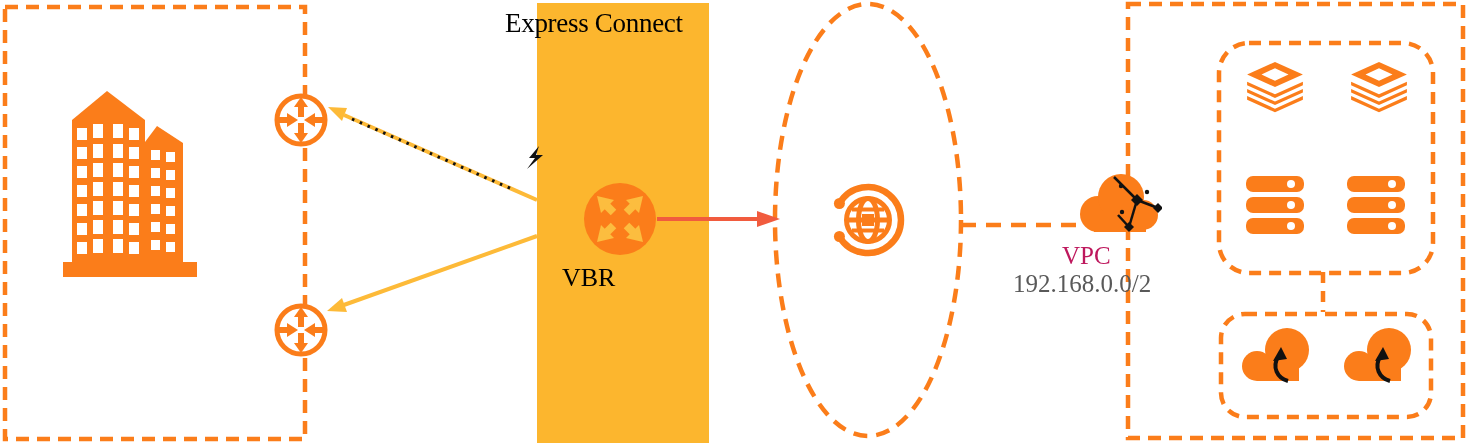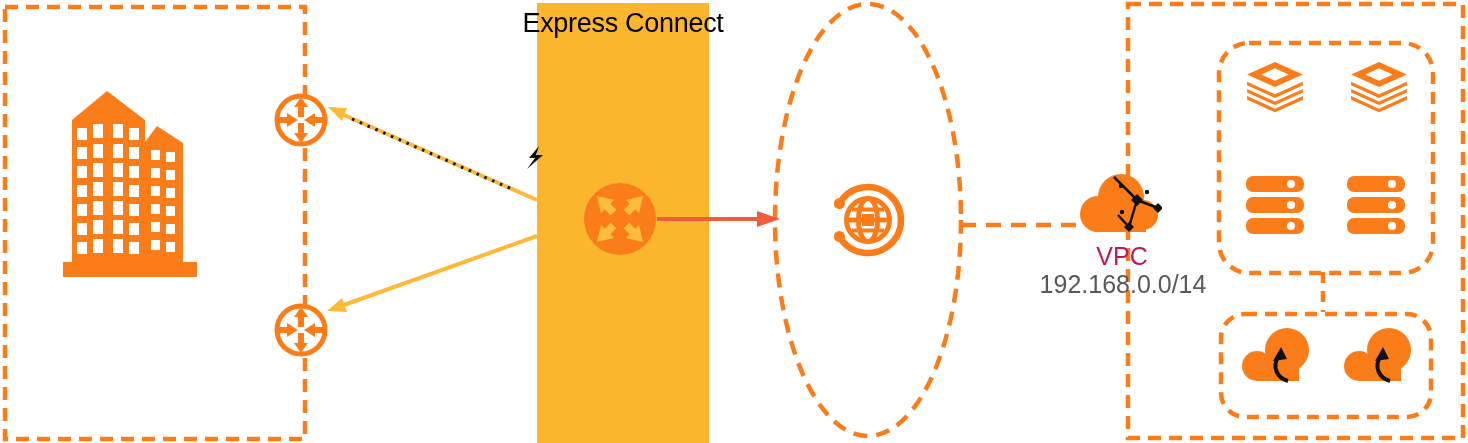--- a/index.html
+++ b/index.html
@@ -1,21 +1,21 @@
 <!DOCTYPE html>
 <html><head>
 <meta charset="utf-8">
 <style>
   html,body{margin:0;padding:0;background:#ffffff;}
   .canvas{
     position:relative;width:1468px;height:443px;background:#ffffff;overflow:hidden;
     font-family:"Liberation Sans", sans-serif;
   }
   .abs{position:absolute;}
-  .label{position:absolute;text-align:center;color:#000;}
+  .label{position:absolute;text-align:left;color:#000;font-family:Liberation Serif, serif;}
   .band{position:absolute;left:537px;top:3px;width:172px;height:440px;background:#FCB62E;z-index:2;}
   .band-title{left:505px;top:8px;width:236px;font-size:27px;font-weight:500;z-index:6;letter-spacing:-0.3px;}
   .vbr-label{left:562px;top:263px;width:120px;font-size:26px;font-weight:500;z-index:6;}
   .vpc-label{left:1062px;top:242px;width:120px;font-size:25px;color:#be185d;z-index:6;}
   .vpc-cidr{left:1013px;top:270px;width:220px;font-size:25px;color:#595959;z-index:6;}
   svg{display:block;}
   .z1{z-index:1}.z3{z-index:3}.z4{z-index:4}
 </style>
 </head>
 <body>
@@ -138,20 +138,21 @@
     </g>
     <g fill="#FCBD3F">
       <polygon points="14,14 31,18 18,31"></polygon>
       <polygon points="60,14 43,18 56,31"></polygon>
       <polygon points="14,60 18,43 31,56"></polygon>
       <polygon points="60,60 56,43 43,56"></polygon>
     </g>
     <polygon points="37,24 50,37 37,50 24,37" fill="#FB7D1A"></polygon>
   </svg>
 
+  <div class="label vbr-label">VBR</div>
 
   <svg class="abs z1" style="left:768px;top:0;" width="200" height="443" viewBox="0 0 200 443">
     <ellipse cx="100" cy="220" rx="93" ry="216" fill="none" stroke="#FB7D1A" stroke-width="4.5" stroke-dasharray="14 9"></ellipse>
   </svg>
 
   <svg class="abs z4" style="left:828px;top:180px;" width="80" height="80" viewBox="0 0 80 80">
     <path d="M 11.4 23.5 A 33 33 0 1 1 11.4 56.5" fill="none" stroke="#FB7D1A" stroke-width="6.5" stroke-linecap="round"></path>
     <circle cx="11.4" cy="23.5" r="5.5" fill="#FB7D1A"></circle>
     <circle cx="11.4" cy="56.5" r="5.5" fill="#FB7D1A"></circle>
     <circle cx="40" cy="40" r="21.5" fill="none" stroke="#FB7D1A" stroke-width="5"></circle>
@@ -179,21 +180,21 @@
       <polygon points="63,24 69,30 63,36 57,30"></polygon>
       <polygon points="84,33 89,38 84,43 79,38"></polygon>
       <polygon points="55,52 60,57 55,62 50,57"></polygon>
       <circle cx="47" cy="16" r="2.2"></circle>
       <circle cx="73" cy="22" r="2.2"></circle>
       <circle cx="48" cy="42" r="2.2"></circle>
     </g>
   </svg>
 
   <div class="label vpc-label">VPC</div>
-  <div class="label vpc-cidr">192.168.0.0/14</div>
+  <div class="label vpc-cidr">192.168.0.0/2</div>
 
   <svg class="abs z1" style="left:1125px;top:1px;" width="342" height="440" viewBox="0 0 342 440">
     <rect x="3" y="3" width="335" height="434" fill="none" stroke="#FB7D1A" stroke-width="4.5" stroke-dasharray="13 8"></rect>
   </svg>
 
   <svg class="abs z1" style="left:1216px;top:40px;" width="220" height="236" viewBox="0 0 220 236">
     <rect x="3" y="3" width="214" height="230" rx="30" fill="none" stroke="#FB7D1A" stroke-width="4.5" stroke-dasharray="12 8"></rect>
   </svg>
 
   <svg class="abs z4" style="left:1242px;top:61px;" width="66" height="54" viewBox="0 0 66 60">

